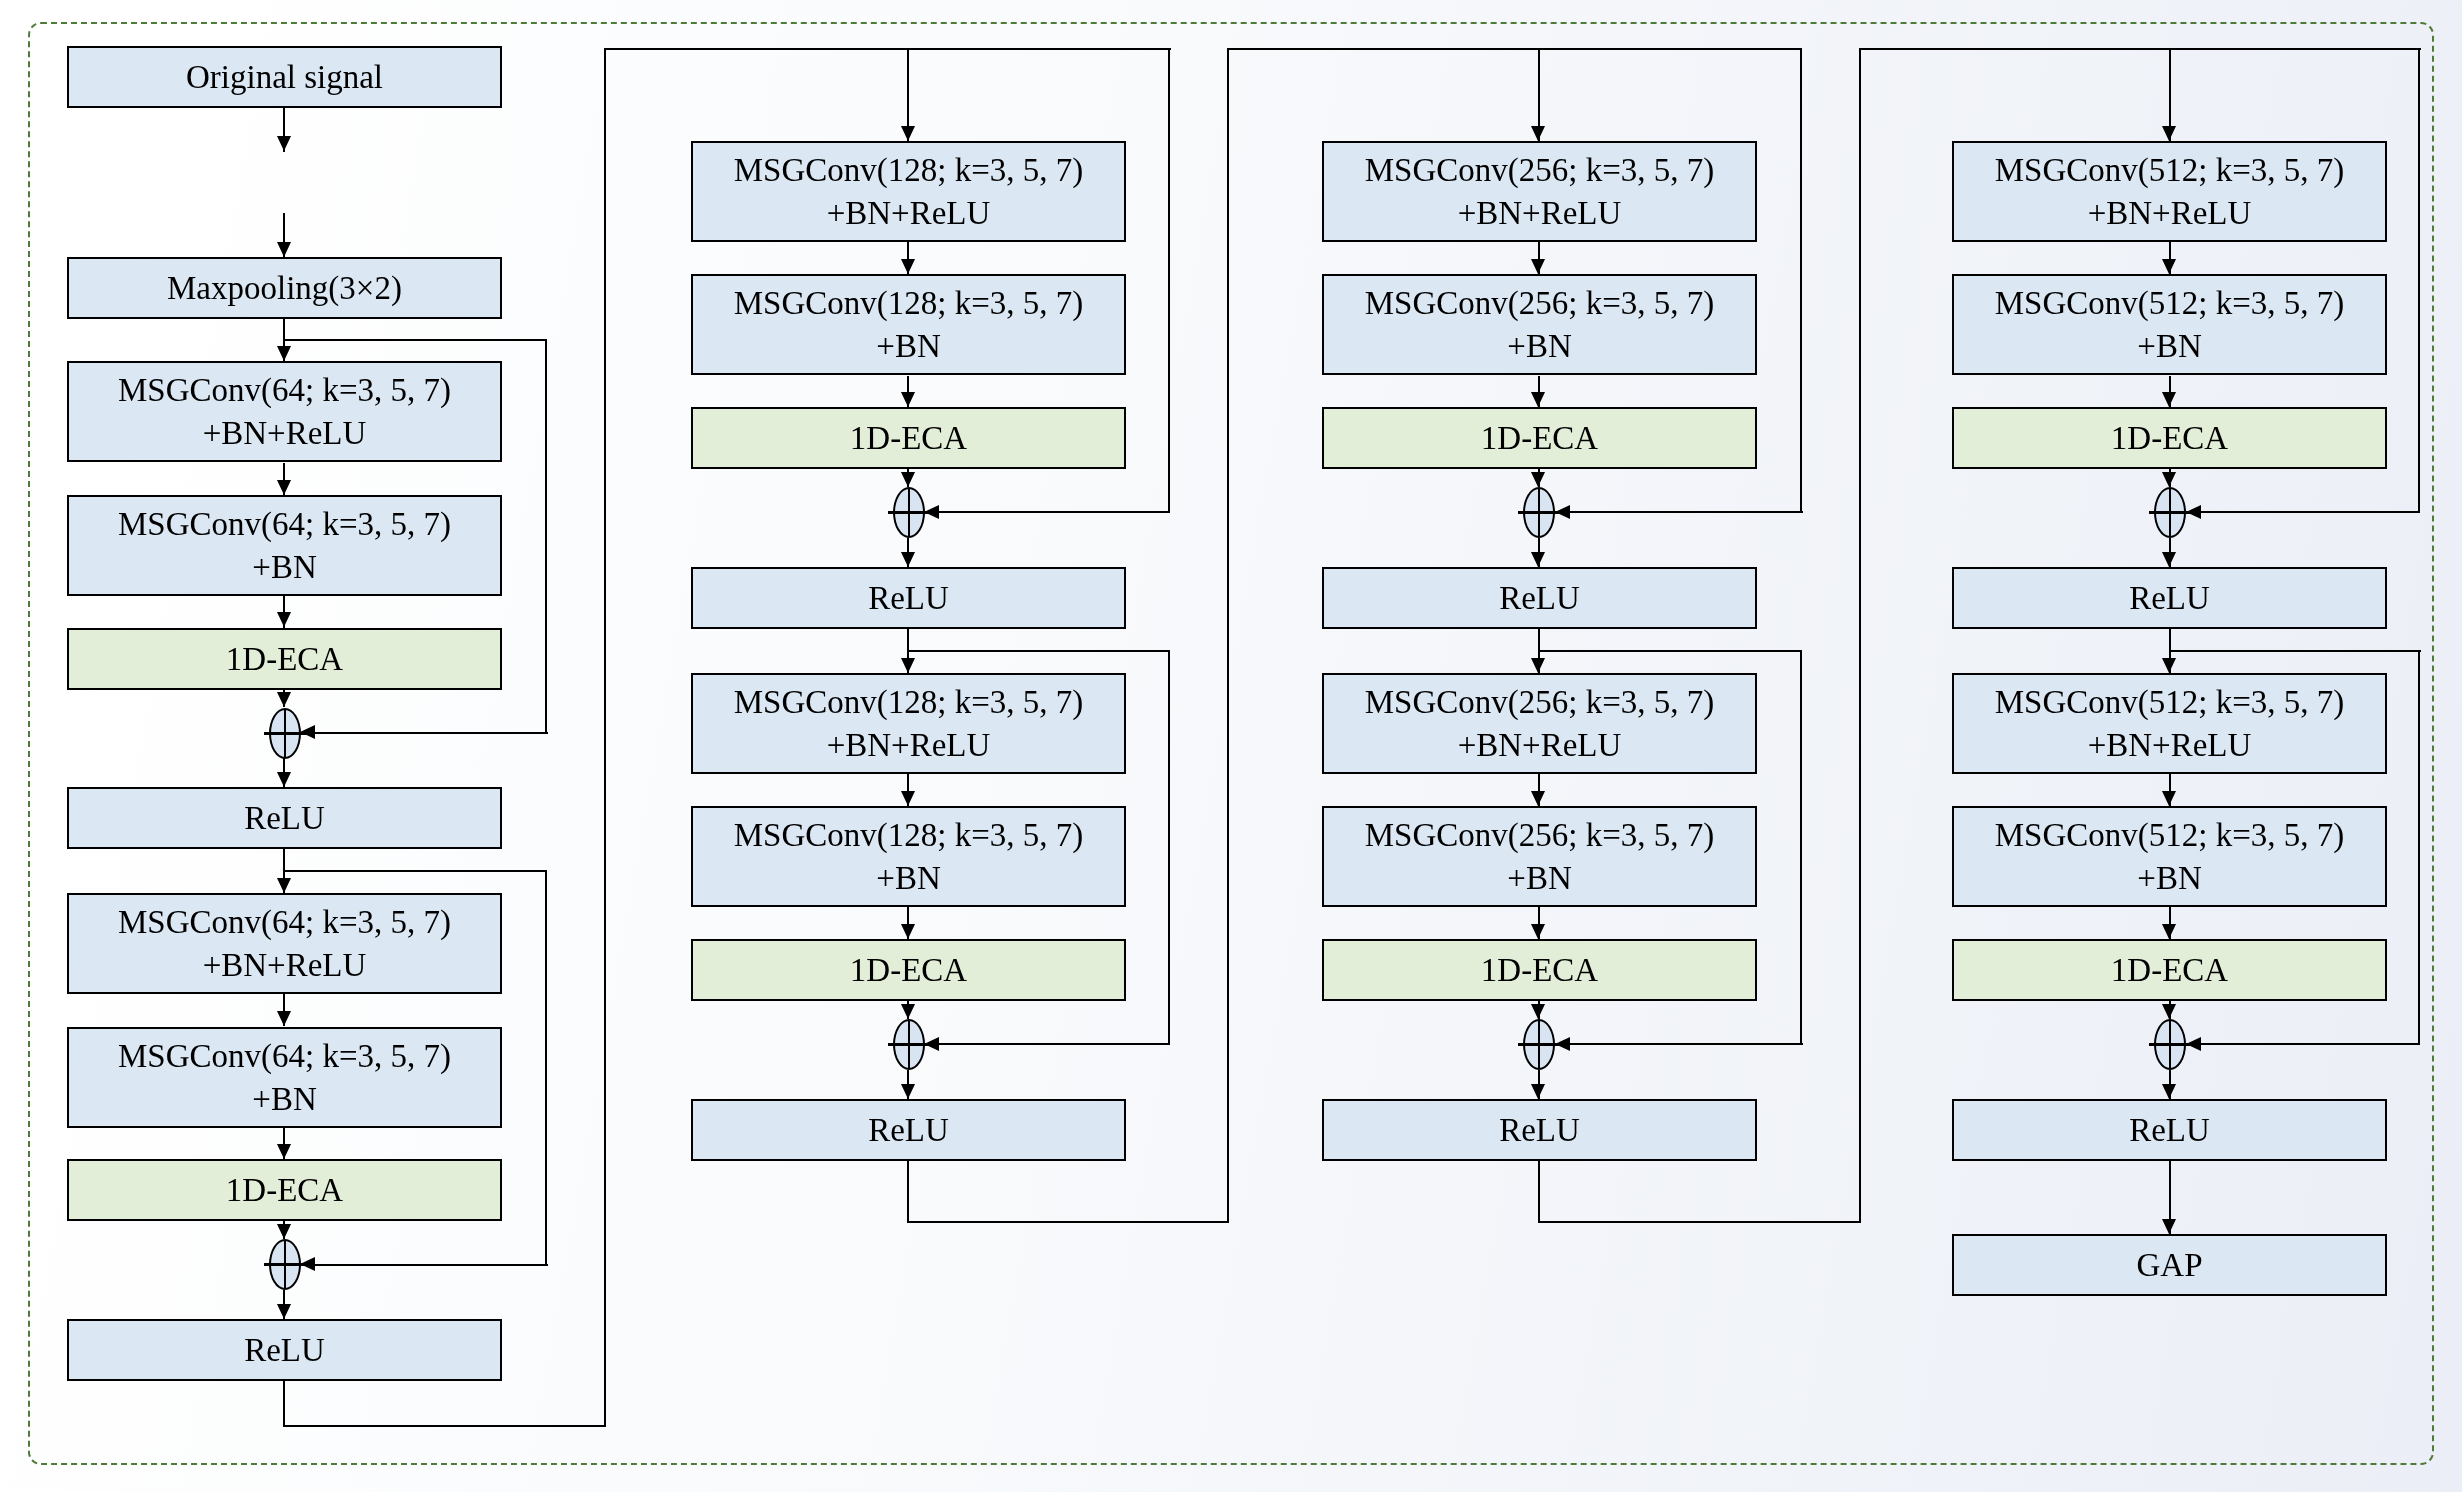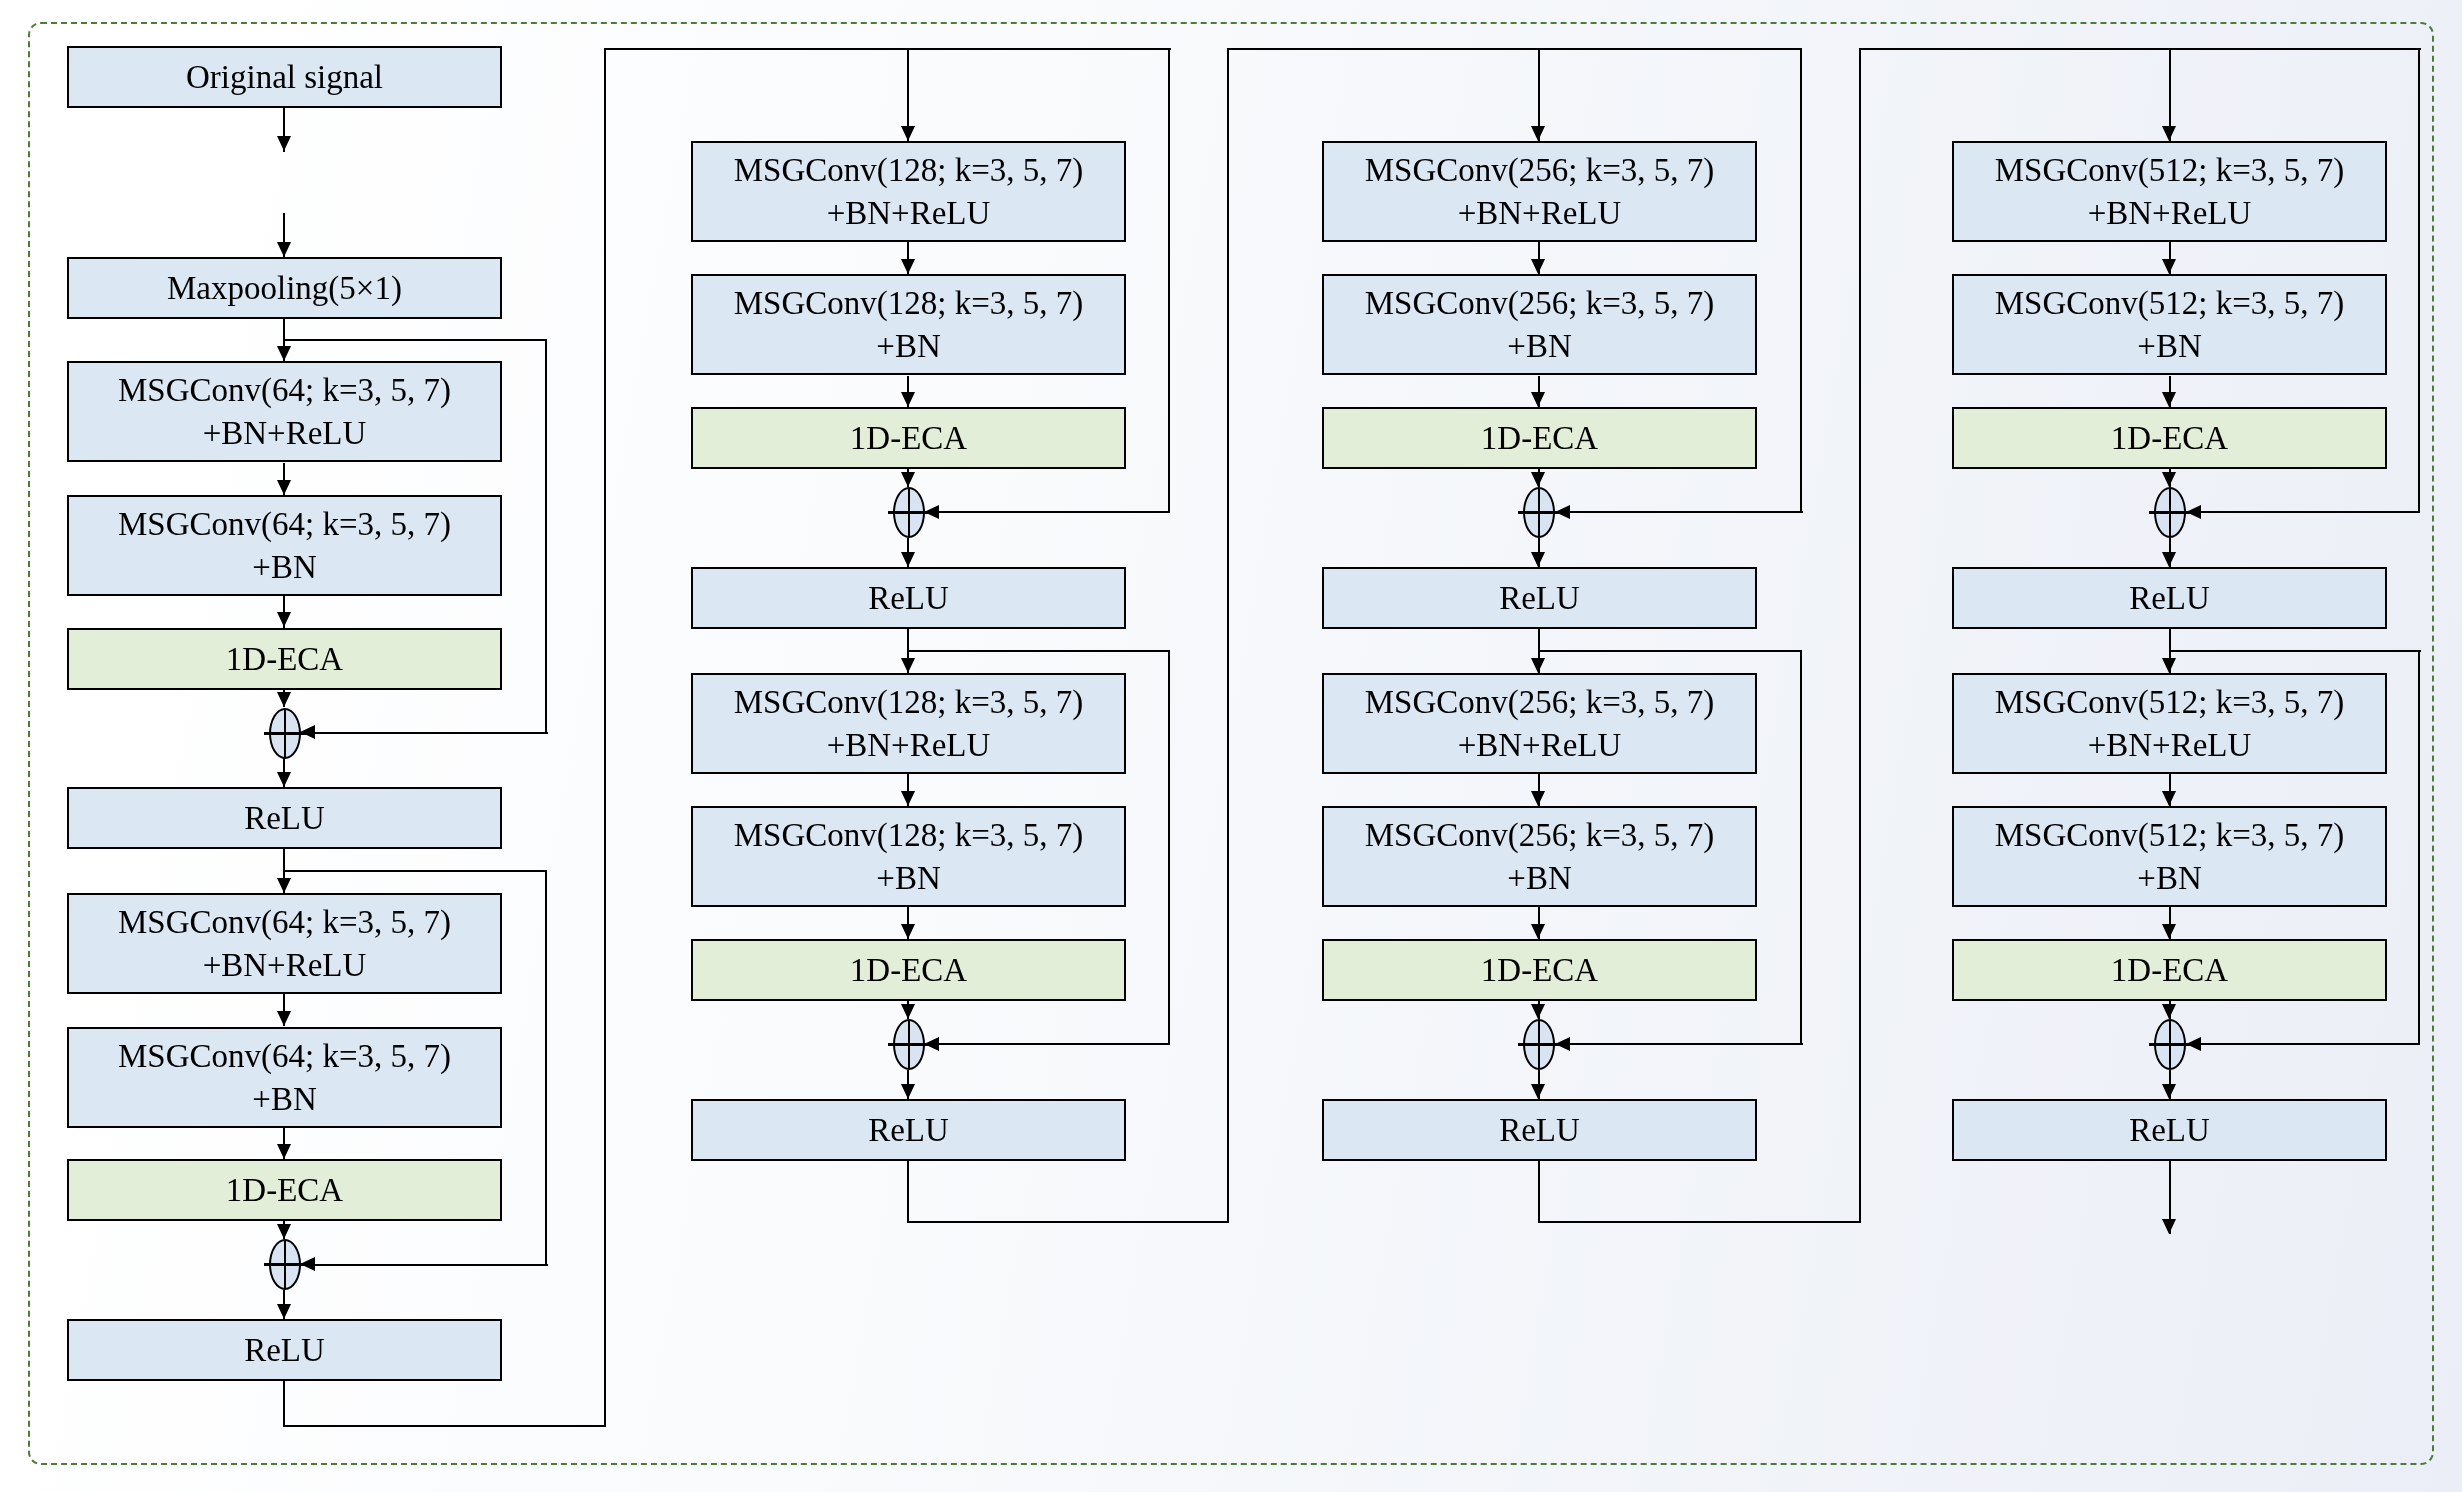--- a/index.html
+++ b/index.html
@@ -161,21 +161,21 @@
       <div class="ln" style="left: 2184px; top: 1043px; width: 236px; height: 2.4px;"></div>
       <div class="al" style="left: 2186px; top: 1037px;"></div>
       <div class="ln" style="left: 2169px; top: 1161px; width: 2.4px; height: 73px;"></div>
       <div class="ad" style="left: 2162px; top: 1219px;"></div>
     </div>
 
   <div class="box blue" style="left:67px;top:46px;height:62px">
       <span>Original signal</span>
     </div>
   <div class="box blue" style="left:67px;top:257px;height:62px">
-      <span>Maxpooling(5×1)</span>
+      <span>Maxpooling(3×2)</span>
     </div>
   <div class="box blue" style="left:67px;top:361px;height:101px">
       <span>MSGConv(64; k=3, 5, 7)</span>
       <span>+BN+ReLU</span>
     </div>
   <div class="box blue" style="left:67px;top:495px;height:101px">
       <span>MSGConv(64; k=3, 5, 7)</span>
       <span>+BN</span>
     </div>
   <div class="box green" style="left:67px;top:628px;height:62px">
@@ -286,14 +286,17 @@
       <span>MSGConv(512; k=3, 5, 7)</span>
       <span>+BN</span>
     </div>
   <div class="box green" style="left:1952px;top:939px;height:62px">
       <span>1D-ECA</span>
     </div>
   <div class="sum" style="left:2154px;top:1019px"></div>
   <div class="box blue" style="left:1952px;top:1099px;height:62px">
       <span>ReLU</span>
     </div>
+  <div class="box blue" style="left:1952px;top:1234px;height:62px">
+      <span>GAP</span>
+    </div>
 </div>
 
 
 </body></html>

